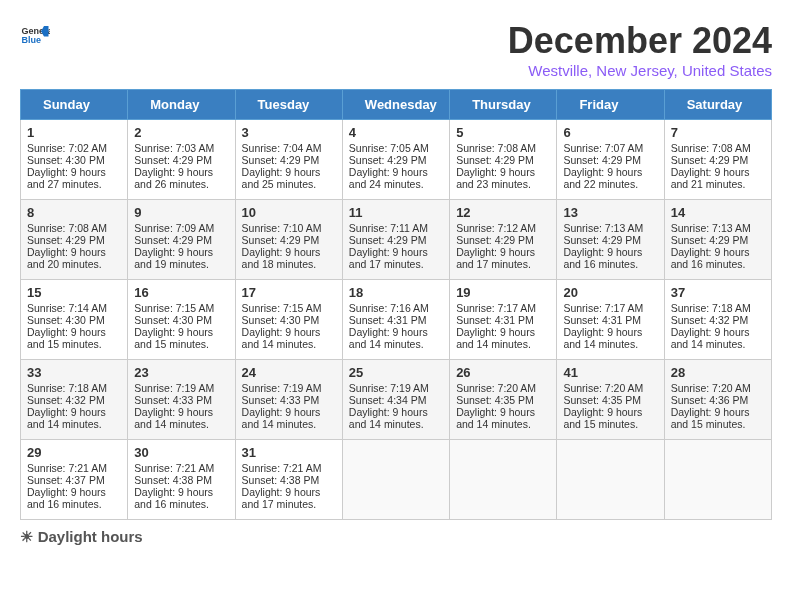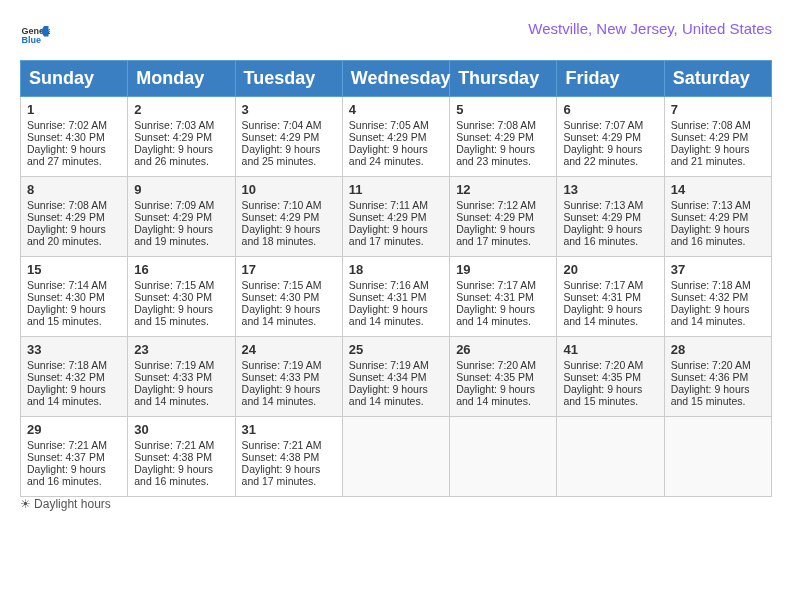--- a/index.html
+++ b/index.html
@@ -38,23 +38,23 @@
       color: #8b5cf6;
     }
     table {
       width: 100%;
       border-collapse: collapse;
       table-layout: fixed;
     }
     thead tr th {
       background-color: #3a7fc1;
       color: #fff;
-      font-size: 18px;
+      font-size: 13px;
       font-weight: bold;
-      padding: 7px 8px;
+      padding: 7px 22px;
       text-align: left;
       border: 1px solid #5a9fd4;
     }
     tbody tr td {
       border: 1px solid #ccc;
       vertical-align: top;
       padding: 5px 6px;
       font-size: 10.5px;
       color: #333;
       background: #fff;
@@ -66,36 +66,39 @@
     .day-number {
       font-size: 13px;
       font-weight: bold;
       display: block;
       margin-bottom: 2px;
     }
     .empty-cell {
       background: #f9f9f9 !important;
     }
     .legend {
-      font-size: 12px;
+      margin-top: 8px;
+      font-size: 15px;
       color: #555;
+      font-weight: bold;
     }
   </style>
 </head>
 <body>
 
 <div class="header">
   <div class="logo">
     <svg class="logo-icon" viewBox="0 0 40 40">
       <text x="2" y="18" font-size="12" font-weight="bold" fill="#333">General</text>
       <text x="2" y="30" font-size="12" font-weight="bold" fill="#1a6fc4">Blue</text>
       <polygon points="32,8 38,8 38,22 32,22 28,15" fill="#1a6fc4"></polygon>
     </svg>
   </div>
   <div class="title-block">
+    <div class="month-title">December 2024</div>
     <div class="location">Westville, New Jersey, United States</div>
   </div>
 </div>
 
 <table>
   <thead>
     <tr id="header-row">
         <th>Sunday</th>
         <th>Monday</th>
         <th>Tuesday</th>

